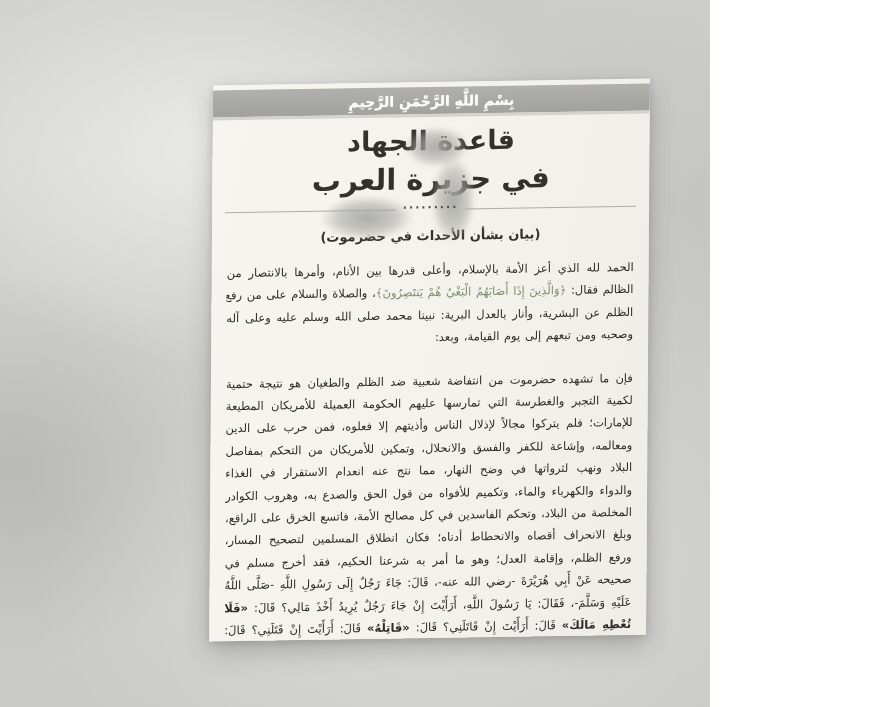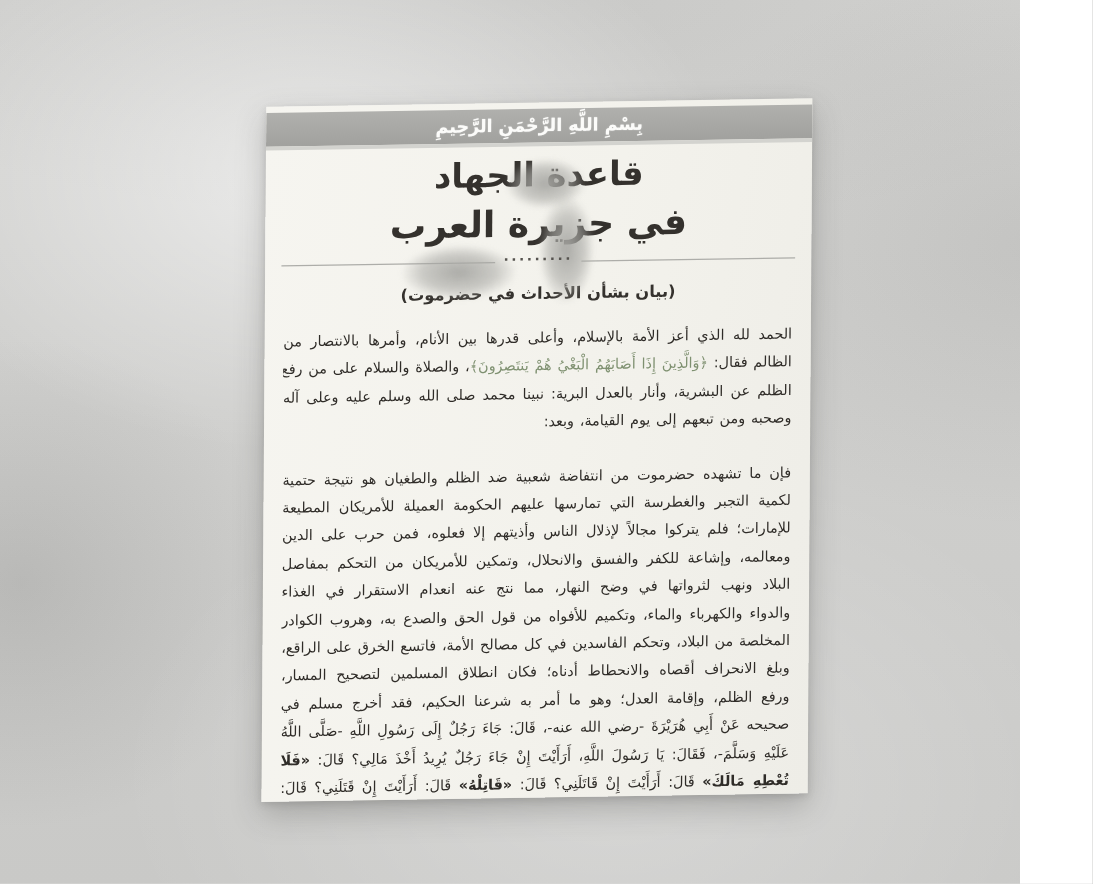--- a/index.html
+++ b/index.html
@@ -1,20 +1,20 @@
 <!DOCTYPE html>
 <html lang="ar" dir="ltr"><head>
 <meta charset="utf-8">
 <style>
   html,body{margin:0;padding:0;}
   body{width:874px;height:707px;overflow:hidden;font-family:"DejaVu Sans",sans-serif;}
 
   
   .stage{
-    position:relative;width:816px;height:707px;
+    position:relative;width:710px;height:707px;
     background-color:#cbcbc9;
     background-image:
       radial-gradient(ellipse 520px 340px at 30% 20%, rgba(255,255,255,0.55), rgba(255,255,255,0) 65%),
       radial-gradient(ellipse 640px 420px at 60% 88%, rgba(255,255,255,0.25), rgba(255,255,255,0) 62%),
       radial-gradient(ellipse 300px 280px at 2% 66%, rgba(105,105,103,0.20), rgba(105,105,103,0) 70%),
       radial-gradient(ellipse 460px 320px at 102% 28%, rgba(115,115,113,0.14), rgba(115,115,113,0) 70%),
       radial-gradient(ellipse 900px 260px at 50% 0%, rgba(120,120,118,0.12), rgba(120,120,118,0) 70%),
       linear-gradient(#d4d4d2, #c9c9c7);
   }
 

